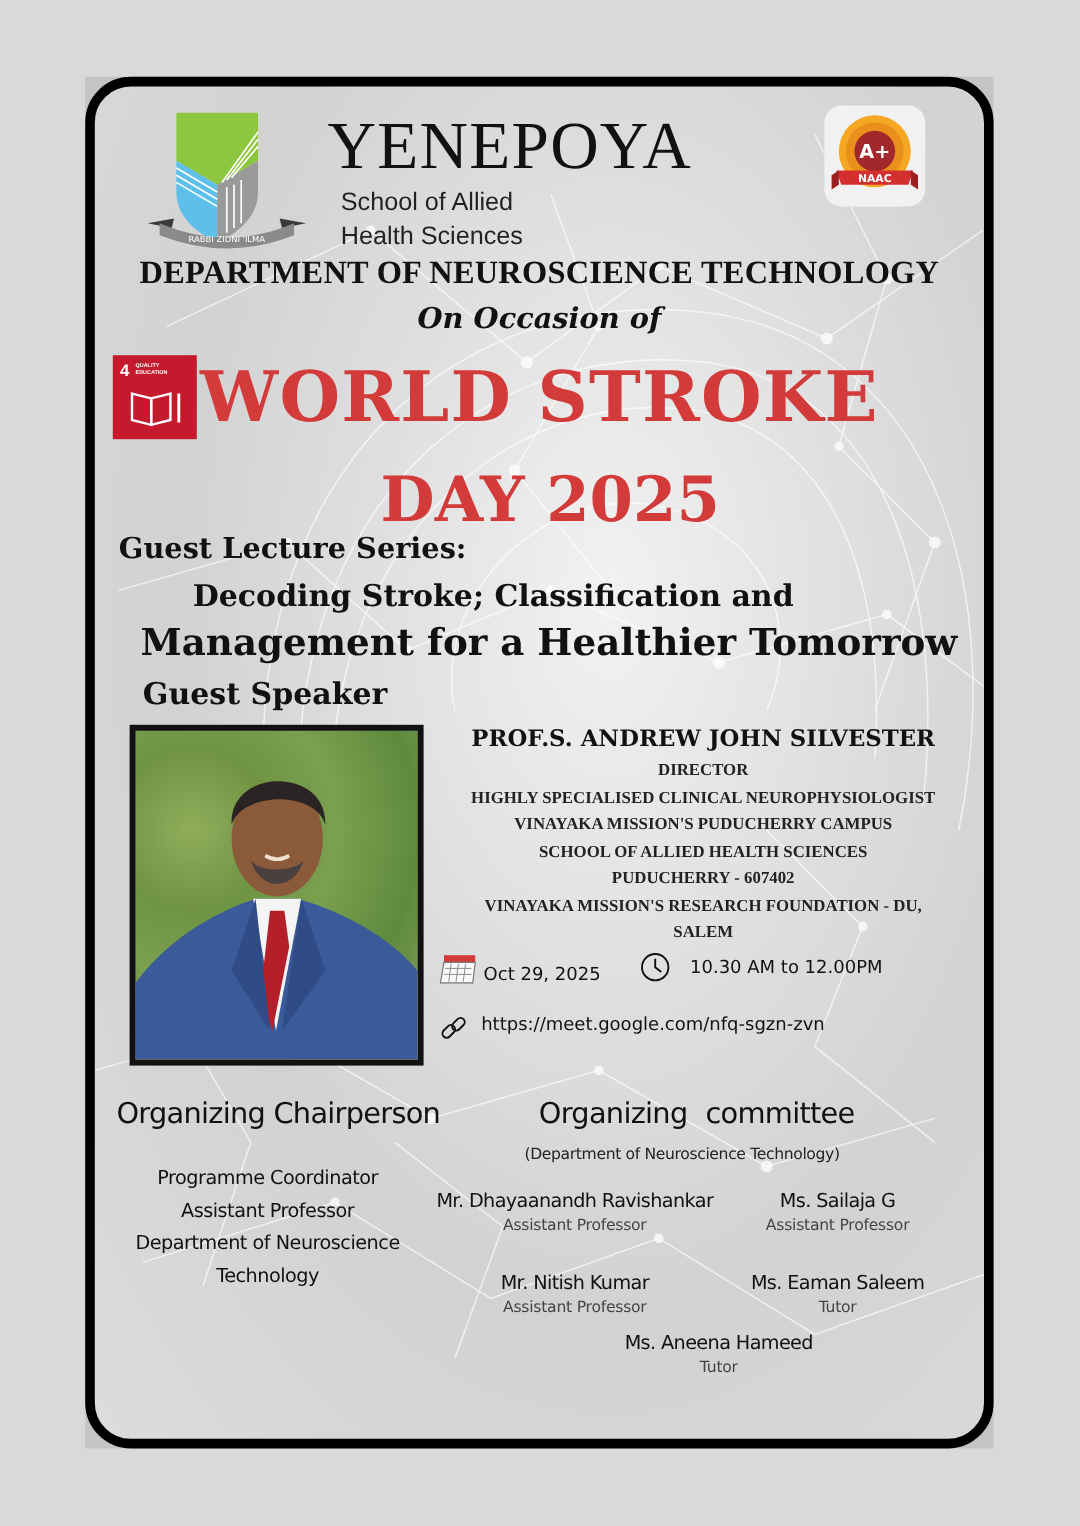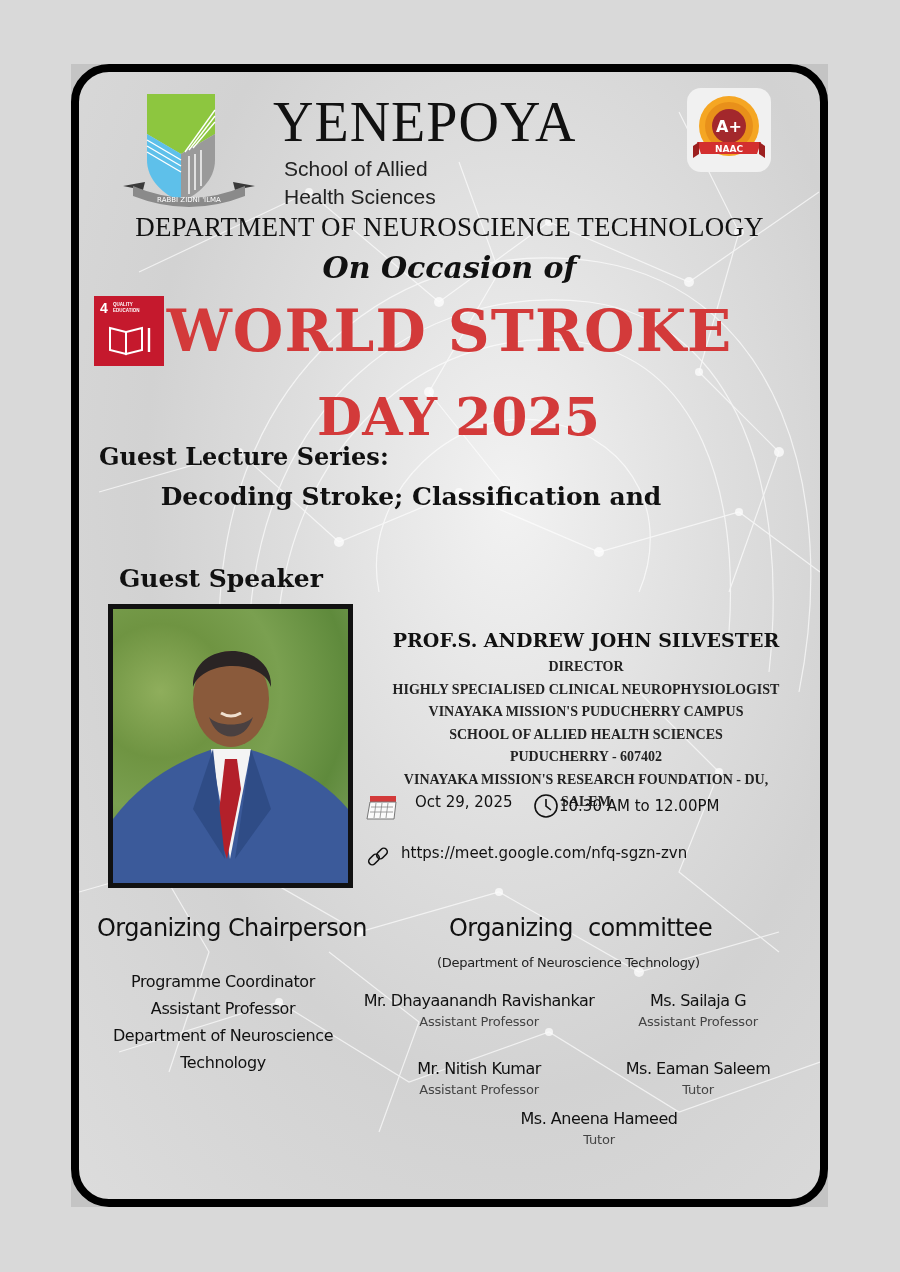--- a/index.html
+++ b/index.html
@@ -18,45 +18,45 @@
   }
   .net { position: absolute; left: 0; top: 0; width: 100%; height: 100%; opacity: 0.9; }
 
   .abs { position: absolute; }
 
   
   .logo-shield { left: 40px; top: 18px; width: 140px; height: 120px; }
   .brand { left: 194px; top: 22px; font-family: "Liberation Serif", serif; font-size: 56px; letter-spacing: 1px; color: #111; line-height: 56px; }
   .brand-sub { left: 205px; top: 83px; font-family: "Liberation Sans", sans-serif; font-size: 21px; line-height: 28px; color: #222; }
   .naac { left: 608px; top: 16px; width: 84px; height: 84px; background: #f1f1f1; border-radius: 14px; }
-  .dept { left: 0; width: 741px; top: 140px; text-align: center; font-family: "Liberation Serif", serif; font-weight: normal; font-size: 27px; color: #111; letter-spacing: 0.2px; }
-  .occasion { left: 0; width: 741px; top: 178px; text-align: center; font-family: "DejaVu Serif", serif; font-style: italic; font-weight: bold; font-size: 30px; color: #111; }
+  .dept { left: 0; width: 741px; top: 140px; text-align: center; font-family: "Liberation Serif", serif; font-weight: bold; font-size: 27px; color: #111; letter-spacing: 0.2px; }
+  .occasion { left: 0; width: 741px; top: 178px; text-align: center; font-family: "DejaVu Serif", serif; font-style: italic; font-weight: bold; font-size: 24px; color: #111; }
 
   .sdg { left: 15px; top: 224px; width: 70px; height: 70px; background: #c5192d; }
   .sdg-num { left: 6px; top: 4px; font-family: "Liberation Sans", sans-serif; font-weight: bold; color: #fff; font-size: 14px; }
   .sdg-txt { left: 19px; top: 6px; font-family: "Liberation Sans", sans-serif; font-weight: bold; color: #fff; font-size: 4.5px; line-height: 5.5px; }
 
   .title1 { left: 0; width: 741px; top: 226px; text-align: center; font-family: "DejaVu Serif", serif; font-weight: bold; font-size: 58px; color: #d33a3a; letter-spacing: 1px; line-height: 66px; }
   .title2 { left: 0; width: 741px; top: 312px; text-align: center; font-family: "DejaVu Serif", serif; font-weight: bold; font-size: 52px; color: #d33a3a; line-height: 66px; padding-left: 18px; }
 
   .gls { left: 20px; top: 370px; font-family: "DejaVu Serif", serif; font-weight: bold; font-size: 24px; color: #111; }
   .topic1 { left: 0; width: 644px; top: 405px; text-align: center; font-family: "DejaVu Serif", serif; font-weight: bold; font-size: 25px; color: #111; line-height: 40px; padding-left: 20px; }
   .topic2 { left: 0; width: 741px; top: 444px; text-align: center; font-family: "DejaVu Serif", serif; font-weight: bold; font-size: 31px; color: #111; line-height: 40px; padding-left: 16px; }
   .gs { left: 40px; top: 492px; font-family: "DejaVu Serif", serif; font-weight: bold; font-size: 25px; color: #111; }
 
   .photo { left: 29px; top: 532px; width: 245px; height: 284px; border: 5px solid #111; overflow: hidden;
     background: radial-gradient(circle at 20% 30%, #8fae5c 0%, #6f9442 25%, #7aa050 45%, #5f8a3c 70%, #86a766 100%); }
 
-  .sp-block { left: 272px; top: 528px; width: 470px; text-align: center; margin-top: 24px; }
+  .sp-block { left: 272px; top: 528px; width: 470px; text-align: center; }
   .sp-name { font-family: "DejaVu Serif", serif; font-weight: bold; font-size: 19px; color: #111; line-height: 32px; }
   .sp-line { font-family: "Liberation Serif", serif; font-weight: bold; font-size: 14px; color: #222; line-height: 22.5px; }
 
   .info { font-family: "DejaVu Sans", sans-serif; font-size: 15px; color: #111; }
-  .date-row { left: 286px; top: 721px; display: flex; align-items: flex-start; gap: 16px; }
-  .time-row { left: 454px; top: 721px; display: flex; align-items: center; gap: 0; }
+  .date-row { left: 286px; top: 721px; display: flex; align-items: flex-end; gap: 4px; }
+  .time-row { left: 454px; top: 721px; display: flex; align-items: center; gap: 16px; }
   .link-row { left: 286px; top: 772px; display: flex; align-items: flex-start; gap: 10px; }
 
   .h-org { font-family: "DejaVu Sans", sans-serif; font-size: 24px; color: #111; letter-spacing: -0.6px; }
   .chair-h { left: 18px; top: 842px; }
   .comm-h { left: 370px; top: 842px; word-spacing: 8px; }
   .comm-sub { left: 358px; top: 883px; font-family: "DejaVu Sans", sans-serif; font-size: 13px; color: #222; letter-spacing: -0.3px; }
 
   .chair-block { left: 14px; top: 896px; width: 260px; text-align: center; font-family: "DejaVu Sans", sans-serif; font-size: 16px; line-height: 27px; color: #111; letter-spacing: -0.4px; }
 
   .member { text-align: center; }
@@ -164,20 +164,21 @@
         <path d="M36 6 L 20 10 L 20 32 L 36 28 Z" fill="none" stroke="#fff" stroke-width="2"></path>
         <line x1="43" y1="6" x2="43" y2="30" stroke="#fff" stroke-width="2.4"></line>
       </svg>
     </div>
 
     <div class="abs title1">WORLD STROKE</div>
     <div class="abs title2">DAY 2025</div>
 
     <div class="abs gls">Guest Lecture Series:</div>
     <div class="abs topic1">Decoding Stroke; Classification and</div>
+    <div class="abs topic2">Management for a Healthier Tomorrow</div>
     <div class="abs gs">Guest Speaker</div>
 
     <div class="abs photo">
       <svg width="235" height="274" viewBox="0 0 235 274">
         <path d="M0 274 L 0 210 C 30 170, 70 150, 100 140 L 135 140 C 170 150, 210 170, 235 200 L 235 274 Z" fill="#3b5a9a"></path>
         <path d="M98 140 L 117 250 L 138 140 Z" fill="#f4f4f4"></path>
         <path d="M112 150 L 124 150 L 128 180 L 114 250 L 104 220 Z" fill="#b3202a"></path>
         <path d="M100 140 L 80 200 L 112 250 Z" fill="#2f4c86"></path>
         <path d="M138 140 L 158 200 L 122 250 Z" fill="#2f4c86"></path>
         <ellipse cx="118" cy="90" rx="38" ry="48" fill="#8a5a3b"></ellipse>

